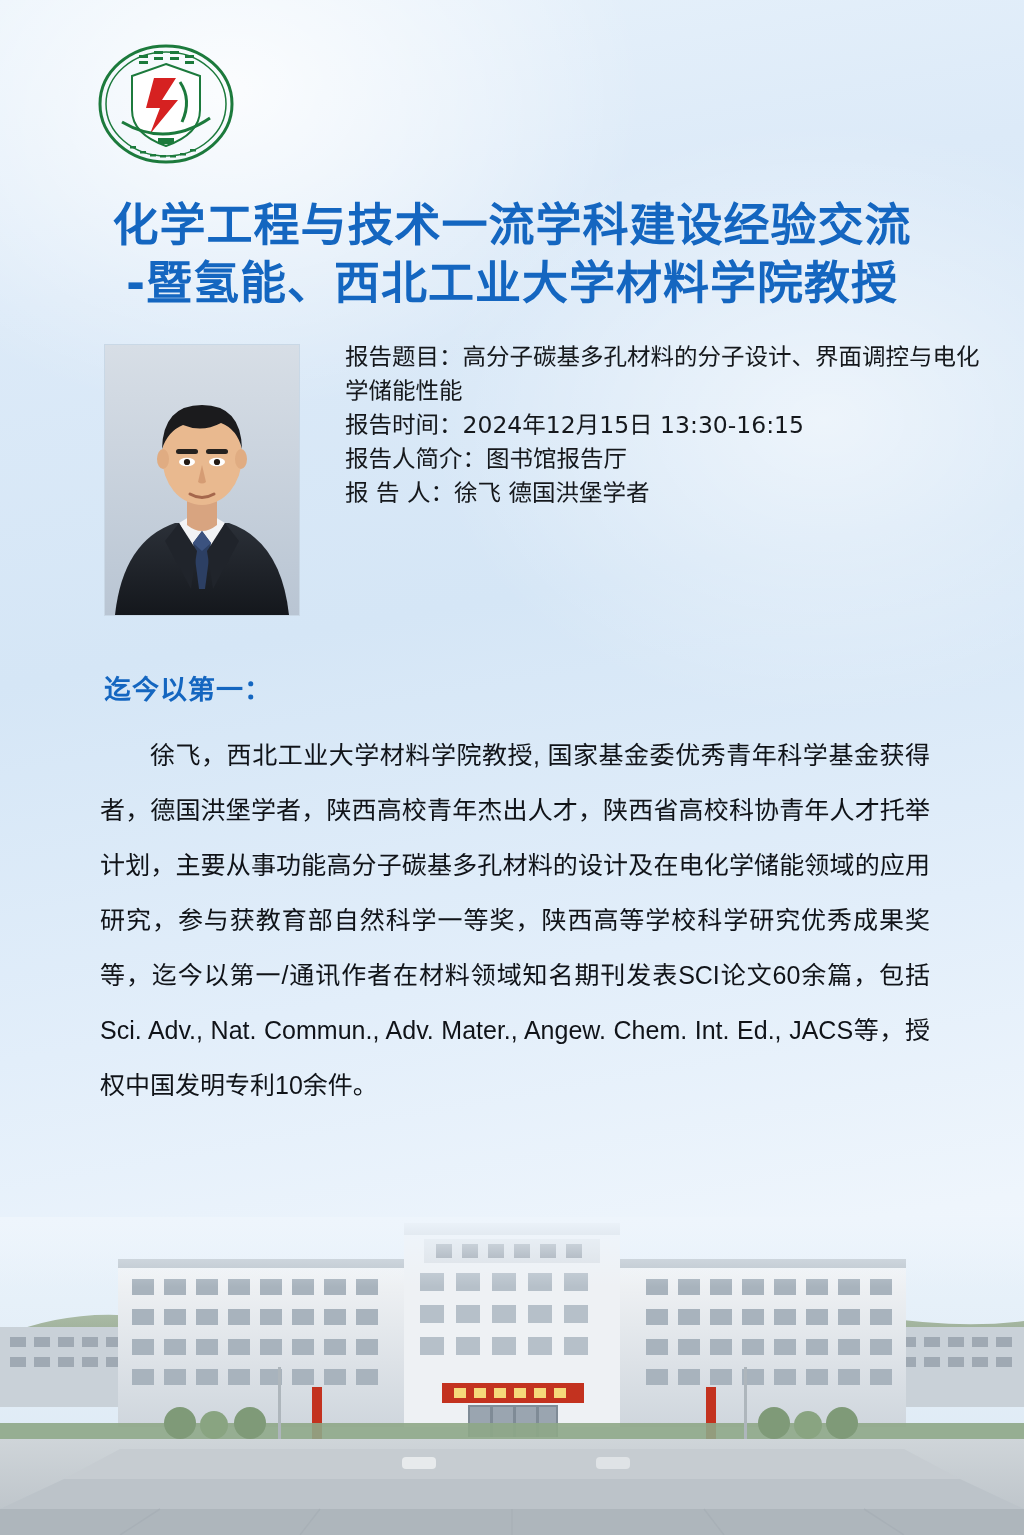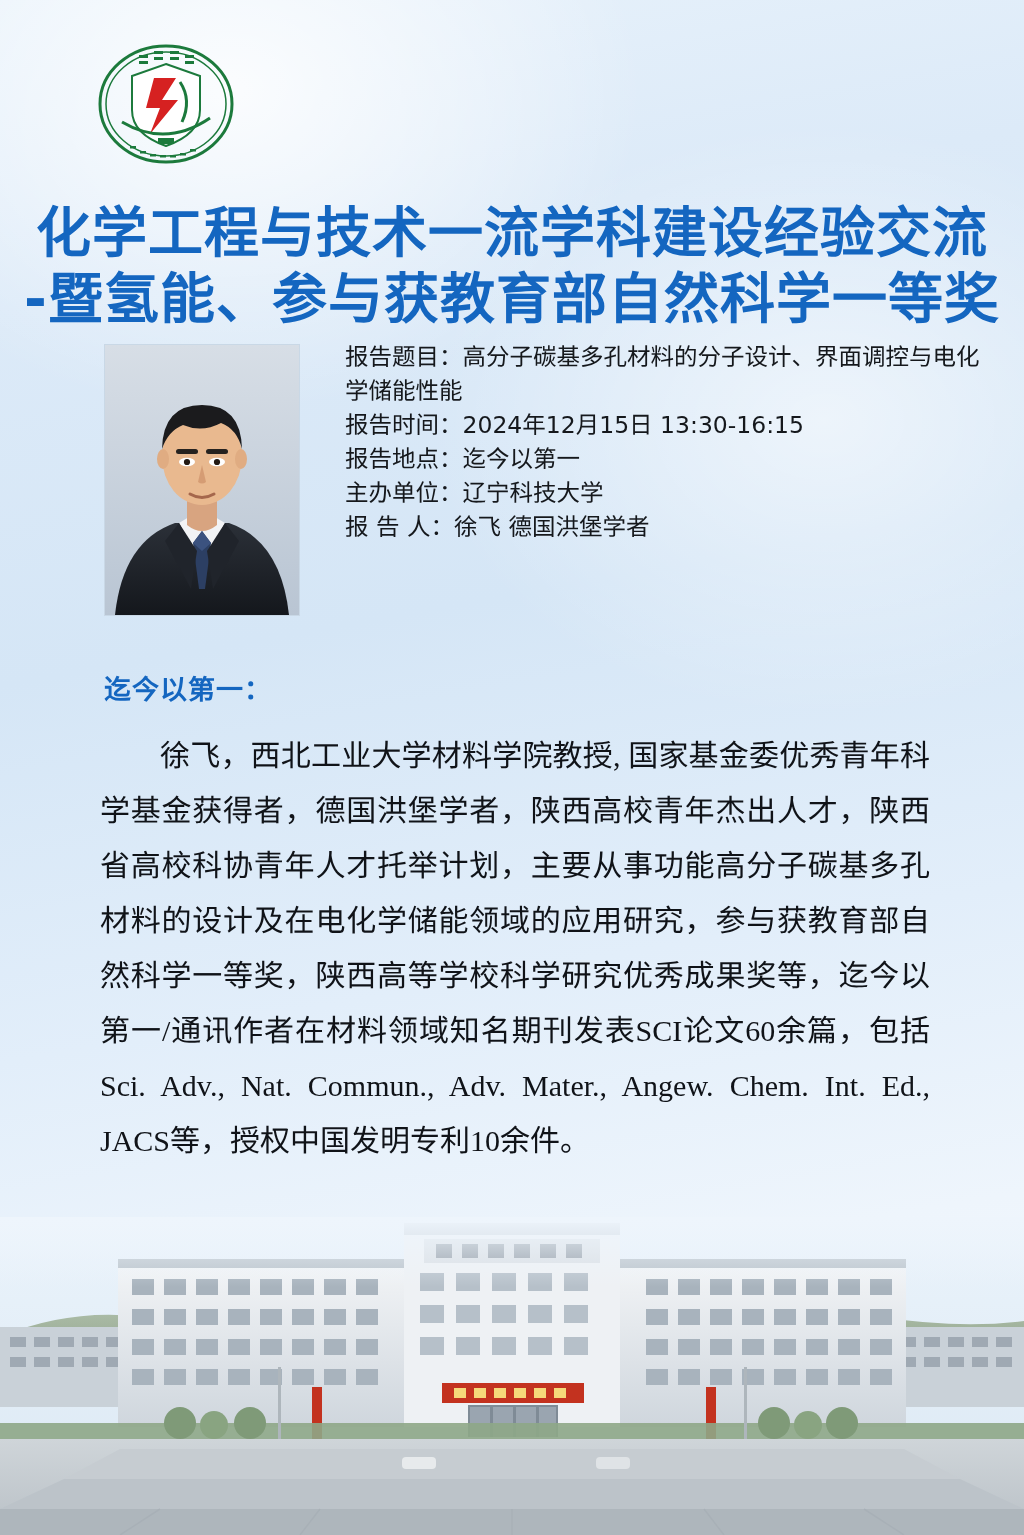--- a/index.html
+++ b/index.html
@@ -56,25 +56,24 @@
   .title-block {
     position: absolute;
     top: 196px;
     left: 0;
     width: 1024px;
     text-align: center;
   }
   .title-line {
     font-family: "DejaVu Sans", "Liberation Sans", sans-serif;
     font-weight: bold;
-    font-size: 55px;
+    font-size: 46px;
     line-height: 58px;
     letter-spacing: 1px;
     color: #1466c0;
-    margin-top: 8px;
   }
 
   
   .info-section {
     position: absolute;
     top: 340px;
     left: 0;
     width: 1024px;
     height: 300px;
   }
@@ -111,26 +110,26 @@
     color: #1466c0;
     letter-spacing: 1px;
   }
 
   
   .bio-body {
     position: absolute;
     left: 100px;
     top: 728px;
     width: 830px;
-    font-size: 30px;
+    font-size: 25px;
     line-height: 55px;
     color: #101318;
     text-align: justify;
     text-indent: 2em;
-    font-family: Liberation Serif, serif;
+    font-family: Liberation Sans, sans-serif;
   }
 
   
   .building {
     position: absolute;
     left: 0;
     bottom: 0;
     width: 1024px;
     height: 318px;
     overflow: hidden;
@@ -187,21 +186,21 @@
           <rect x="88" y="111" width="6" height="2.5"></rect>
           <rect x="98" y="107" width="6" height="2.5"></rect>
         </g>
         <rect x="66" y="96" width="16" height="6" fill="#1c7a3c"></rect>
       </g>
     </svg>
   </div>
 
   <div class="title-block">
     <div class="title-line">化学工程与技术一流学科建设经验交流</div>
-    <div class="title-line">-暨氢能、参与获教育部自然科学一等奖</div>
+    <div class="title-line">-暨氢能、西北工业大学材料学院教授</div>
   </div>
 
   <div class="info-section">
 
     <div class="portrait">
       <svg width="194" height="270" viewBox="0 0 194 270" xmlns="http://www.w3.org/2000/svg" aria-hidden="true">
         <defs>
           <linearGradient id="bgp" x1="0" y1="0" x2="0" y2="1">
             <stop offset="0%" stop-color="#d7dee6"></stop>
             <stop offset="100%" stop-color="#b9c5d3"></stop>
@@ -242,22 +241,21 @@
         <path d="M85 149 Q97 156 109 149" stroke="#a5674c" stroke-width="3" fill="none" stroke-linecap="round"></path>
 
         <path d="M74 178 L60 196 L86 244 L92 206 Z" fill="#20242b"></path>
         <path d="M120 178 L134 196 L108 244 L102 206 Z" fill="#20242b"></path>
       </svg>
     </div>
 
     <div class="info-lines">
       <div class="row">报告题目：高分子碳基多孔材料的分子设计、界面调控与电化学储能性能</div>
       <div class="row">报告时间：2024年12月15日 13:30-16:15</div>
-      <div class="row">报告地点：迄今以第一</div>
-      <div class="row">主办单位：辽宁科技大学</div>
+      <div class="row">报告人简介：图书馆报告厅</div>
       <div class="row">报 告 人：徐飞  德国洪堡学者</div>
     </div>
   </div>
 
   <div class="bio-heading">迄今以第一：</div>
   <div class="bio-body">徐飞，西北工业大学材料学院教授, 国家基金委优秀青年科学基金获得者，德国洪堡学者，陕西高校青年杰出人才，陕西省高校科协青年人才托举计划，主要从事功能高分子碳基多孔材料的设计及在电化学储能领域的应用研究，参与获教育部自然科学一等奖，陕西高等学校科学研究优秀成果奖等，迄今以第一/通讯作者在材料领域知名期刊发表SCI论文60余篇，包括Sci. Adv., Nat. Commun., Adv. Mater., Angew. Chem. Int. Ed., JACS等，授权中国发明专利10余件。</div>
 
   <div class="building">
     <svg width="1024" height="318" viewBox="0 0 1024 318" xmlns="http://www.w3.org/2000/svg" aria-hidden="true">
       <defs>

